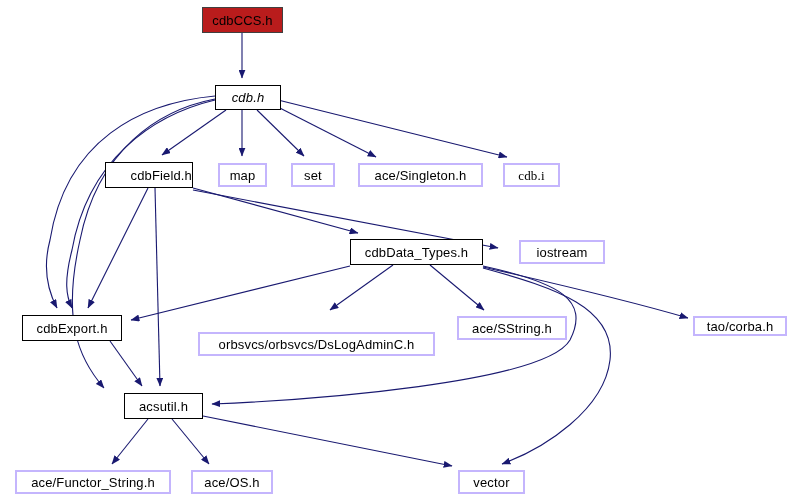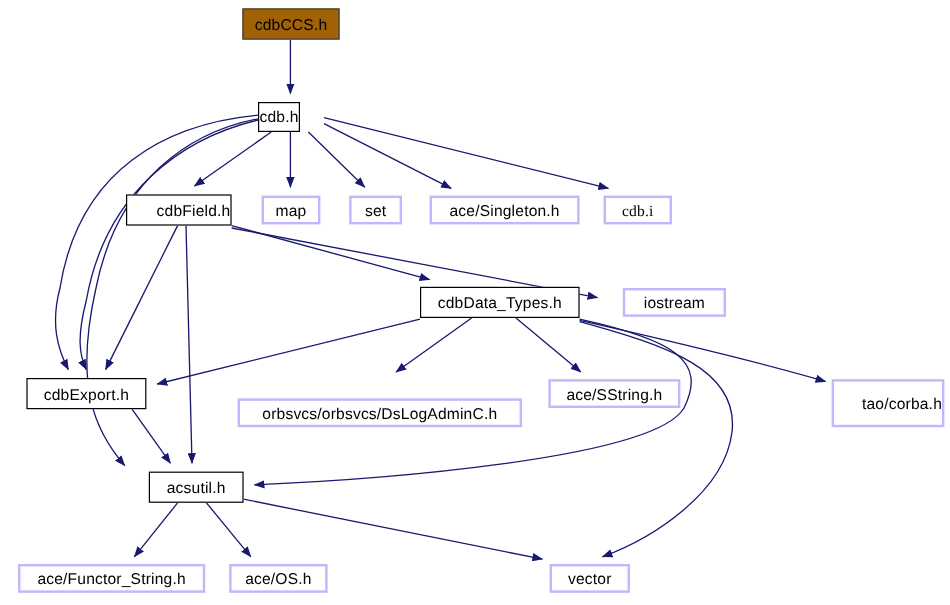--- a/index.html
+++ b/index.html
@@ -34,21 +34,21 @@
     white-space: nowrap;
     font-family: "Liberation Sans", sans-serif;
     font-size: 13px;
     line-height: 1;
     color: #000000;
     background: #ffffff;
     border: 2px solid #c4b5fd;
     letter-spacing: 0.15px;
   }
   .node.root {
-    background: #a16207;
+    background: #b91c1c;
     border: 1px solid #404040;
   }
   .node.bold {
     border: 1.6px solid #000000;
   }
 </style>
 </head>
 <body>
 
 <div id="graph-root">
@@ -81,21 +81,21 @@
         <path d="M110,341 L142,386" marker-end="url(#arrow)" stroke="#191970"></path>
         <path d="M148,419 L112,464" marker-end="url(#arrow)" stroke="#191970"></path>
         <path d="M172,419 L209,464" marker-end="url(#arrow)" stroke="#191970"></path>
         <path d="M203,416 L452,466" marker-end="url(#arrow)" stroke="#191970"></path>
       </g>
   </svg>
   <div id="nodes-group">
       <div class="node root" style="left: 202px; top: 7px; width: 81px; height: 26px;">
         <span>cdbCCS.h</span>
       </div>
-      <div class="node bold" style="left: 215px; top: 85px; width: 35px; height: 25px;">
+      <div class="node bold" style="left: 215px; top: 85px; width: 66px; height: 25px; font-style: italic;">
         <span>cdb.h</span>
       </div>
       <div class="node bold" style="left: 105px; top: 162px; width: 88px; height: 26px; justify-content: flex-end;">
         <span>cdbField.h</span>
       </div>
       <div class="node" style="left: 218px; top: 163px; width: 49px; height: 24px;">
         <span>map</span>
       </div>
       <div class="node" style="left: 291px; top: 163px; width: 44px; height: 24px;">
         <span>set</span>
@@ -114,21 +114,21 @@
       </div>
       <div class="node bold" style="left: 22px; top: 315px; width: 100px; height: 26px; justify-content: center;">
         <span>cdbExport.h</span>
       </div>
       <div class="node" style="left: 198px; top: 316px; width: 237px; height: 24px; margin-top: 16px;">
         <span>orbsvcs/orbsvcs/DsLogAdminC.h</span>
       </div>
       <div class="node" style="left: 457px; top: 316px; width: 110px; height: 24px;">
         <span>ace/SString.h</span>
       </div>
-      <div class="node" style="left: 693px; top: 316px; width: 94px; height: 40px; justify-content: flex-end;">
+      <div class="node" style="left: 693px; top: 316px; width: 94px; height: 20px;">
         <span>tao/corba.h</span>
       </div>
       <div class="node bold" style="left: 124px; top: 393px; width: 79px; height: 26px;">
         <span>acsutil.h</span>
       </div>
       <div class="node" style="left: 15px; top: 470px; width: 156px; height: 24px;">
         <span>ace/Functor_String.h</span>
       </div>
       <div class="node" style="left: 191px; top: 470px; width: 82px; height: 24px;">
         <span>ace/OS.h</span>

